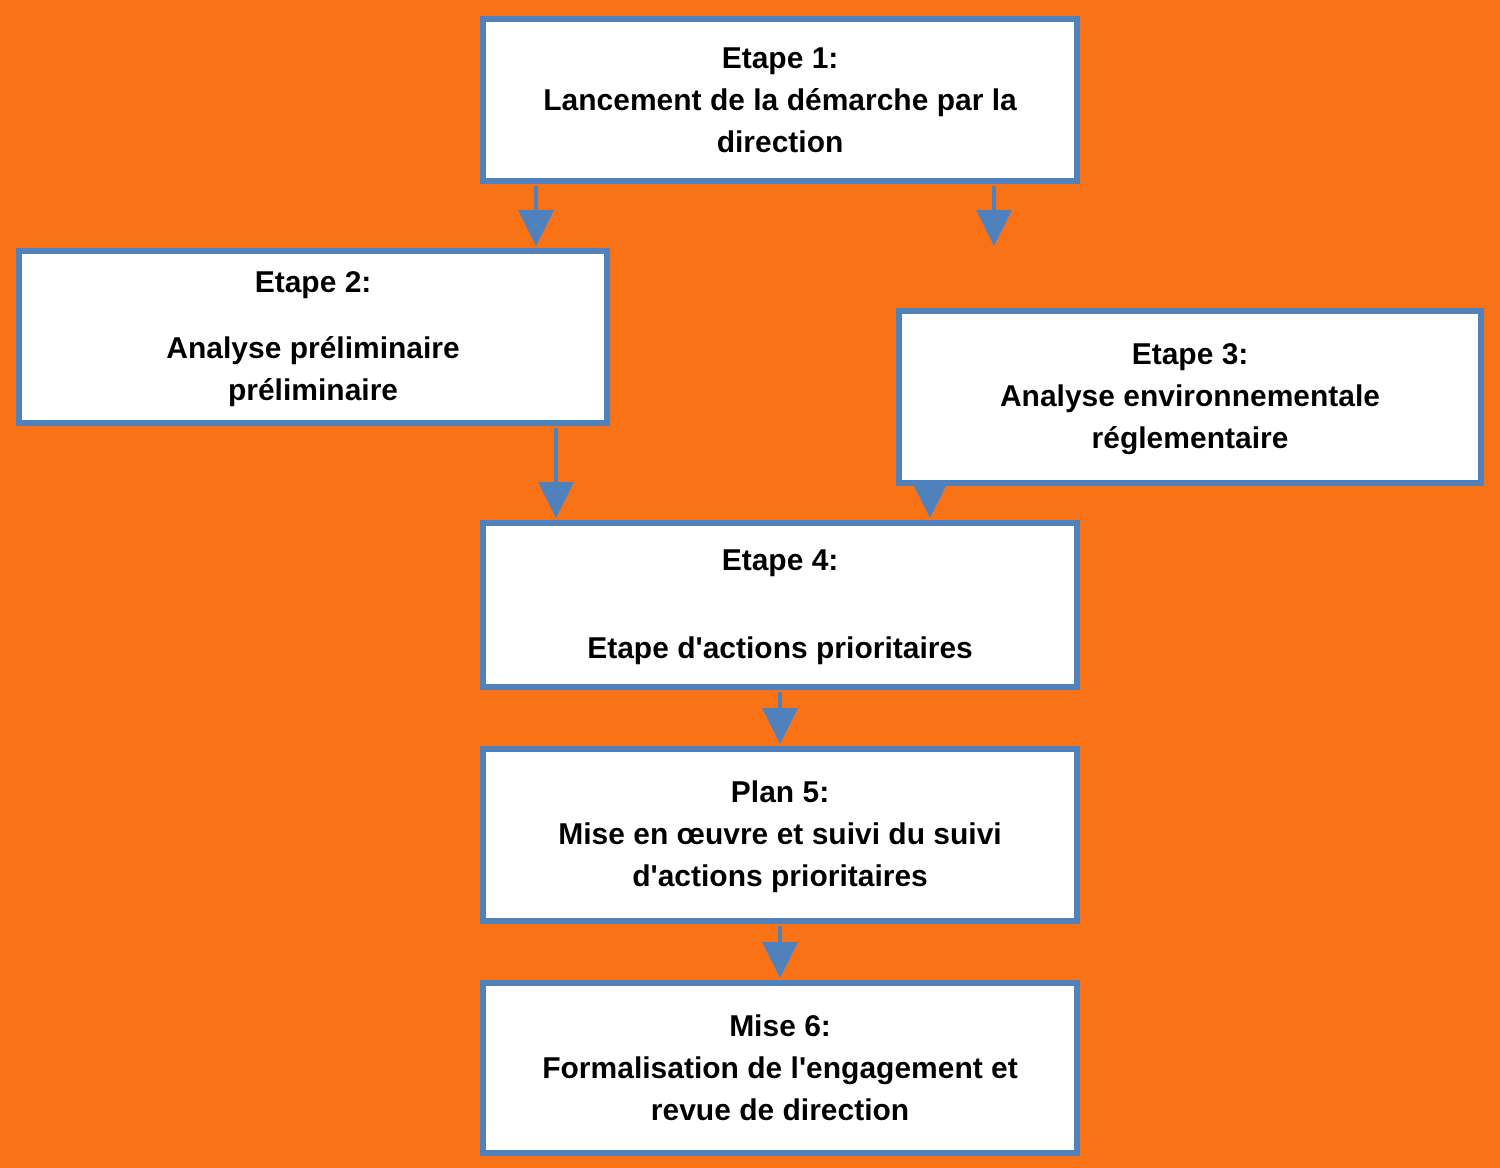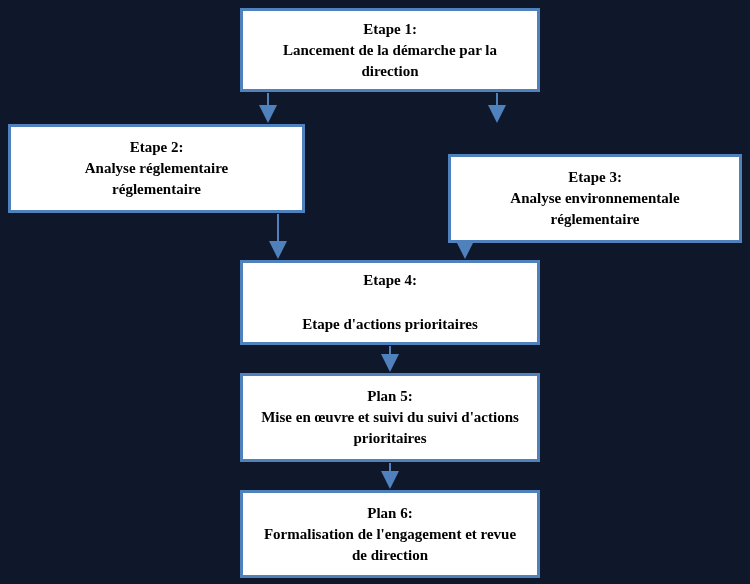--- a/index.html
+++ b/index.html
@@ -4,22 +4,22 @@
 <style>
   html, body {
     margin: 0;
     padding: 0;
     background: #ffffff;
   }
   .canvas {
     position: relative;
     width: 750px;
     height: 584px;
-    background: #0f172a;
-    font-family: Liberation Serif, serif;
+    background: #f97316;
+    font-family: Liberation Sans, sans-serif;
     overflow: hidden;
   }
   .step-box {
     position: absolute;
     box-sizing: border-box;
     background: #ffffff;
     border: 3px solid var(--accent, #4F81BD);
     display: flex;
     flex-direction: column;
     align-items: center;
@@ -28,21 +28,21 @@
     color: #000000;
     font-weight: bold;
     font-size: 15px;
     line-height: 21px;
   }
   .step-box .step-title { display: block; }
   .step-box .step-desc  { display: block; }
 
   
   #box-etape-1 { left: 240px; top: 8px;   width: 300px; height: 84px; padding: 4px 12px; }
-  #box-etape-2 { left: 8px;   top: 124px; width: 297px; height: 89px; padding: 4px 28px; }
+  #box-etape-2 { left: 8px;   top: 124px; width: 297px; height: 89px; padding: 4px 28px; justify-content: space-between; }
   #box-etape-3 { left: 448px; top: 124px; width: 294px; height: 89px; padding: 4px 28px; margin-top: 30px; }
   #box-etape-4 { left: 240px; top: 260px; width: 300px; height: 85px; padding: 4px 12px; gap: 23px; }
   #box-etape-5 { left: 240px; top: 373px; width: 300px; height: 89px; padding: 4px 14px; }
   #box-etape-6 { left: 240px; top: 490px; width: 300px; height: 88px; padding: 4px 14px; }
 
   .arrow-layer {
     position: absolute;
     left: 0; top: 0;
     width: 750px; height: 584px;
     pointer-events: none;
@@ -75,36 +75,36 @@
     <line class="arrow" x1="390" y1="463" x2="390" y2="485" marker-end="url(#arrowhead)"></line>
   </svg>
 
   <div class="step-box" id="box-etape-1">
     <span class="step-title">Etape 1:</span>
     <span class="step-desc">Lancement de la démarche par la direction</span>
   </div>
 
   <div class="step-box" id="box-etape-2">
     <span class="step-title">Etape 2:</span>
-    <span class="step-desc">Analyse réglementaire réglementaire</span>
+    <span class="step-desc">Analyse préliminaire préliminaire</span>
   </div>
 
   <div class="step-box" id="box-etape-3">
     <span class="step-title">Etape 3:</span>
     <span class="step-desc">Analyse environnementale réglementaire</span>
   </div>
 
   <div class="step-box" id="box-etape-4">
     <span class="step-title">Etape 4:</span>
     <span class="step-desc">Etape d'actions prioritaires</span>
   </div>
 
   <div class="step-box" id="box-etape-5">
     <span class="step-title">Plan 5:</span>
     <span class="step-desc">Mise en œuvre et suivi du suivi d'actions prioritaires</span>
   </div>
 
   <div class="step-box" id="box-etape-6">
-    <span class="step-title">Plan 6:</span>
+    <span class="step-title">Mise 6:</span>
     <span class="step-desc">Formalisation de l'engagement et revue de direction</span>
   </div>
 
 </div>
 
 </body></html>

